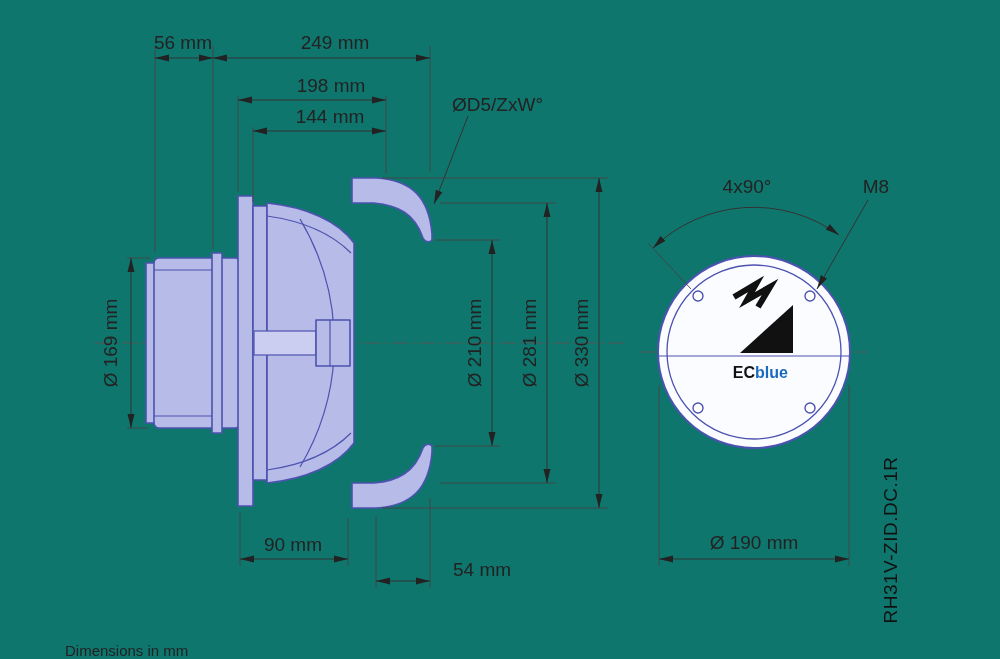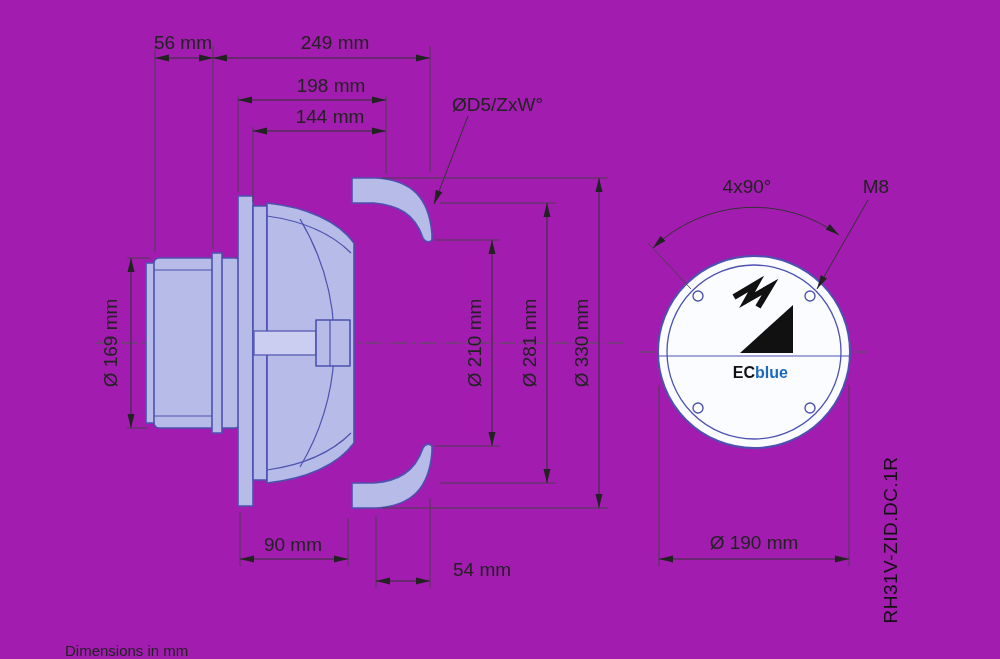--- a/index.html
+++ b/index.html
@@ -1,16 +1,16 @@
 <!DOCTYPE html>
 <html><head>
 <meta charset="utf-8">
 <style>
   html,body{margin:0;padding:0;background:#fff;}
-  .stage{width:1000px;height:659px;position:relative;background:#a21caf;overflow:hidden;}
+  .stage{width:1000px;height:659px;position:relative;background:#0f766e;overflow:hidden;}
   svg{display:block;}
   .part{fill:#b7bbe7;stroke:#4d52b0;stroke-width:1.6;stroke-linejoin:round;}
   .part-light{fill:#cbcef0;stroke:#4d52b0;stroke-width:1.2;}
   .pline{fill:none;stroke:#4d52b0;stroke-width:1.2;}
   .dim{stroke:#333;stroke-width:1;fill:none;}
   .dimthin{stroke:#444;stroke-width:0.9;fill:none;}
   .cline{stroke:#555;stroke-width:1;fill:none;stroke-dasharray:16 4 3 4;}
   .t{font-family:"Liberation Sans",sans-serif;font-size:19px;fill:#222;}
   .t-small{font-family:"Liberation Sans",sans-serif;font-size:15px;fill:#222;}
   .t-model{font-family:"Liberation Sans",sans-serif;font-size:19px;fill:#111;letter-spacing:0.5px;}

